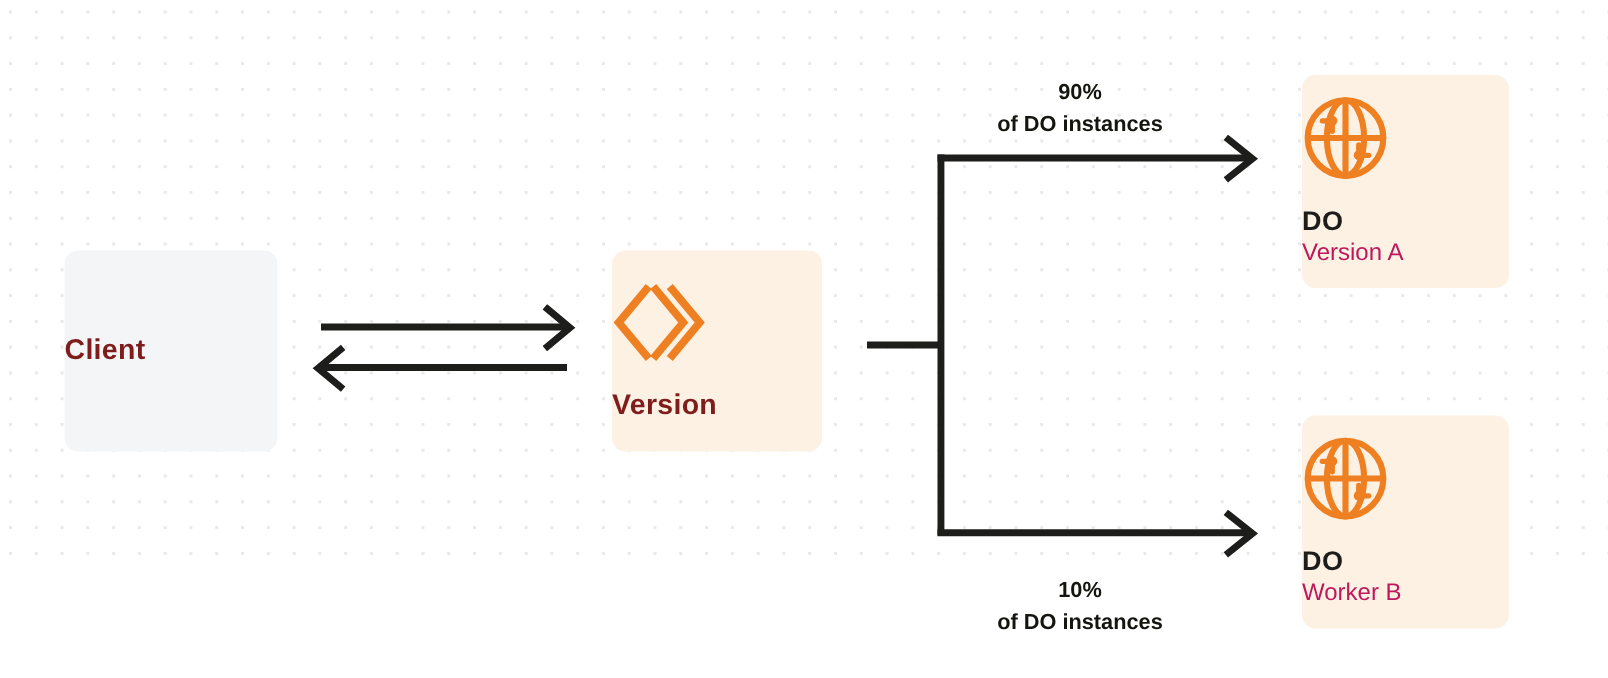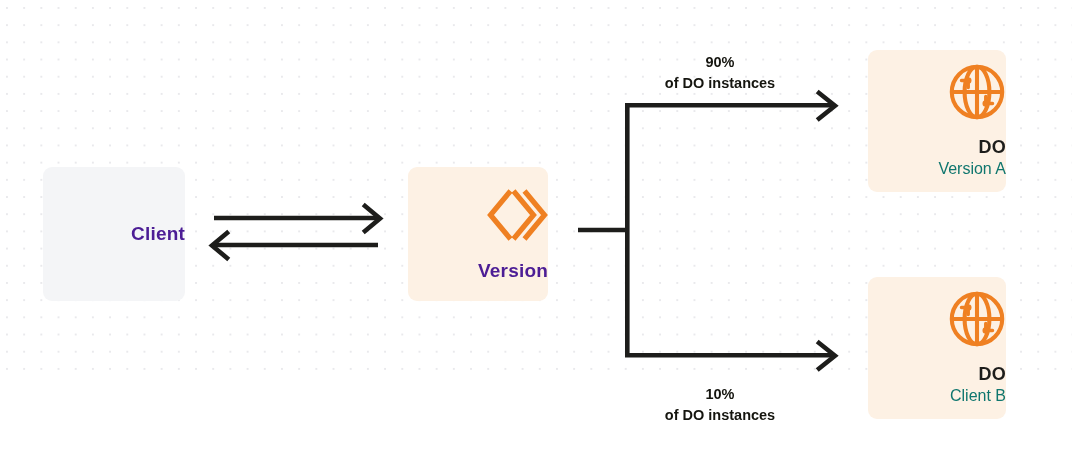--- a/index.html
+++ b/index.html
@@ -25,21 +25,21 @@
     background-position: 6px 7px;
   }
 
   
   .node {
     position: absolute;
     box-sizing: border-box;
     border-radius: 9px;
     display: flex;
     flex-direction: column;
-    align-items: flex-end;
+    align-items: flex-start;
     justify-content: center;
   }
 
   .node-client {
     left: 43px;
     top: 167px;
     width: 142px;
     height: 134px;
     background-color: #f4f5f7;
   }
@@ -64,37 +64,37 @@
     left: 868px;
     top: 277px;
     width: 138px;
     height: 142px;
     background-color: #fdf1e4;
   }
 
   .node-title {
     font-size: 19px;
     font-weight: bold;
-    color: #4c1d95;
+    color: #7f1d1d;
     letter-spacing: 0.2px;
     line-height: 1.2;
   }
 
   .node-title-do {
     font-size: 18px;
     font-weight: bold;
     color: #1d1d1b;
     letter-spacing: 0.3px;
     line-height: 1.15;
   }
 
   .node-subtitle {
     font-size: 16px;
     font-weight: normal;
-    color: #0f766e;
+    color: #be185d;
     line-height: 1.25;
     margin-top: 1px;
   }
 
   .icon-worker {
     width: 62px;
     height: 58px;
     margin-bottom: 16px;
     display: block;
   }
@@ -229,16 +229,16 @@
         <ellipse cx="29" cy="29" rx="12.4" ry="25.2"></ellipse>
       </g>
       <g fill="none" stroke="#ef8022" stroke-width="3.5" stroke-linecap="round">
         <path d="M13.5 17.5 L20.2 17.5 L20.2 24.5"></path>
         <path d="M44.5 40.5 L37.8 40.5 L37.8 33.5"></path>
       </g>
       <circle cx="20.2" cy="17.5" r="3.3" fill="#ef8022"></circle>
       <circle cx="37.8" cy="40.5" r="3.3" fill="#ef8022"></circle>
     </svg>
     <div class="node-title-do">DO</div>
-    <div class="node-subtitle">Client B</div>
+    <div class="node-subtitle">Worker B</div>
   </div>
 
 </div>
 
 </body></html>

